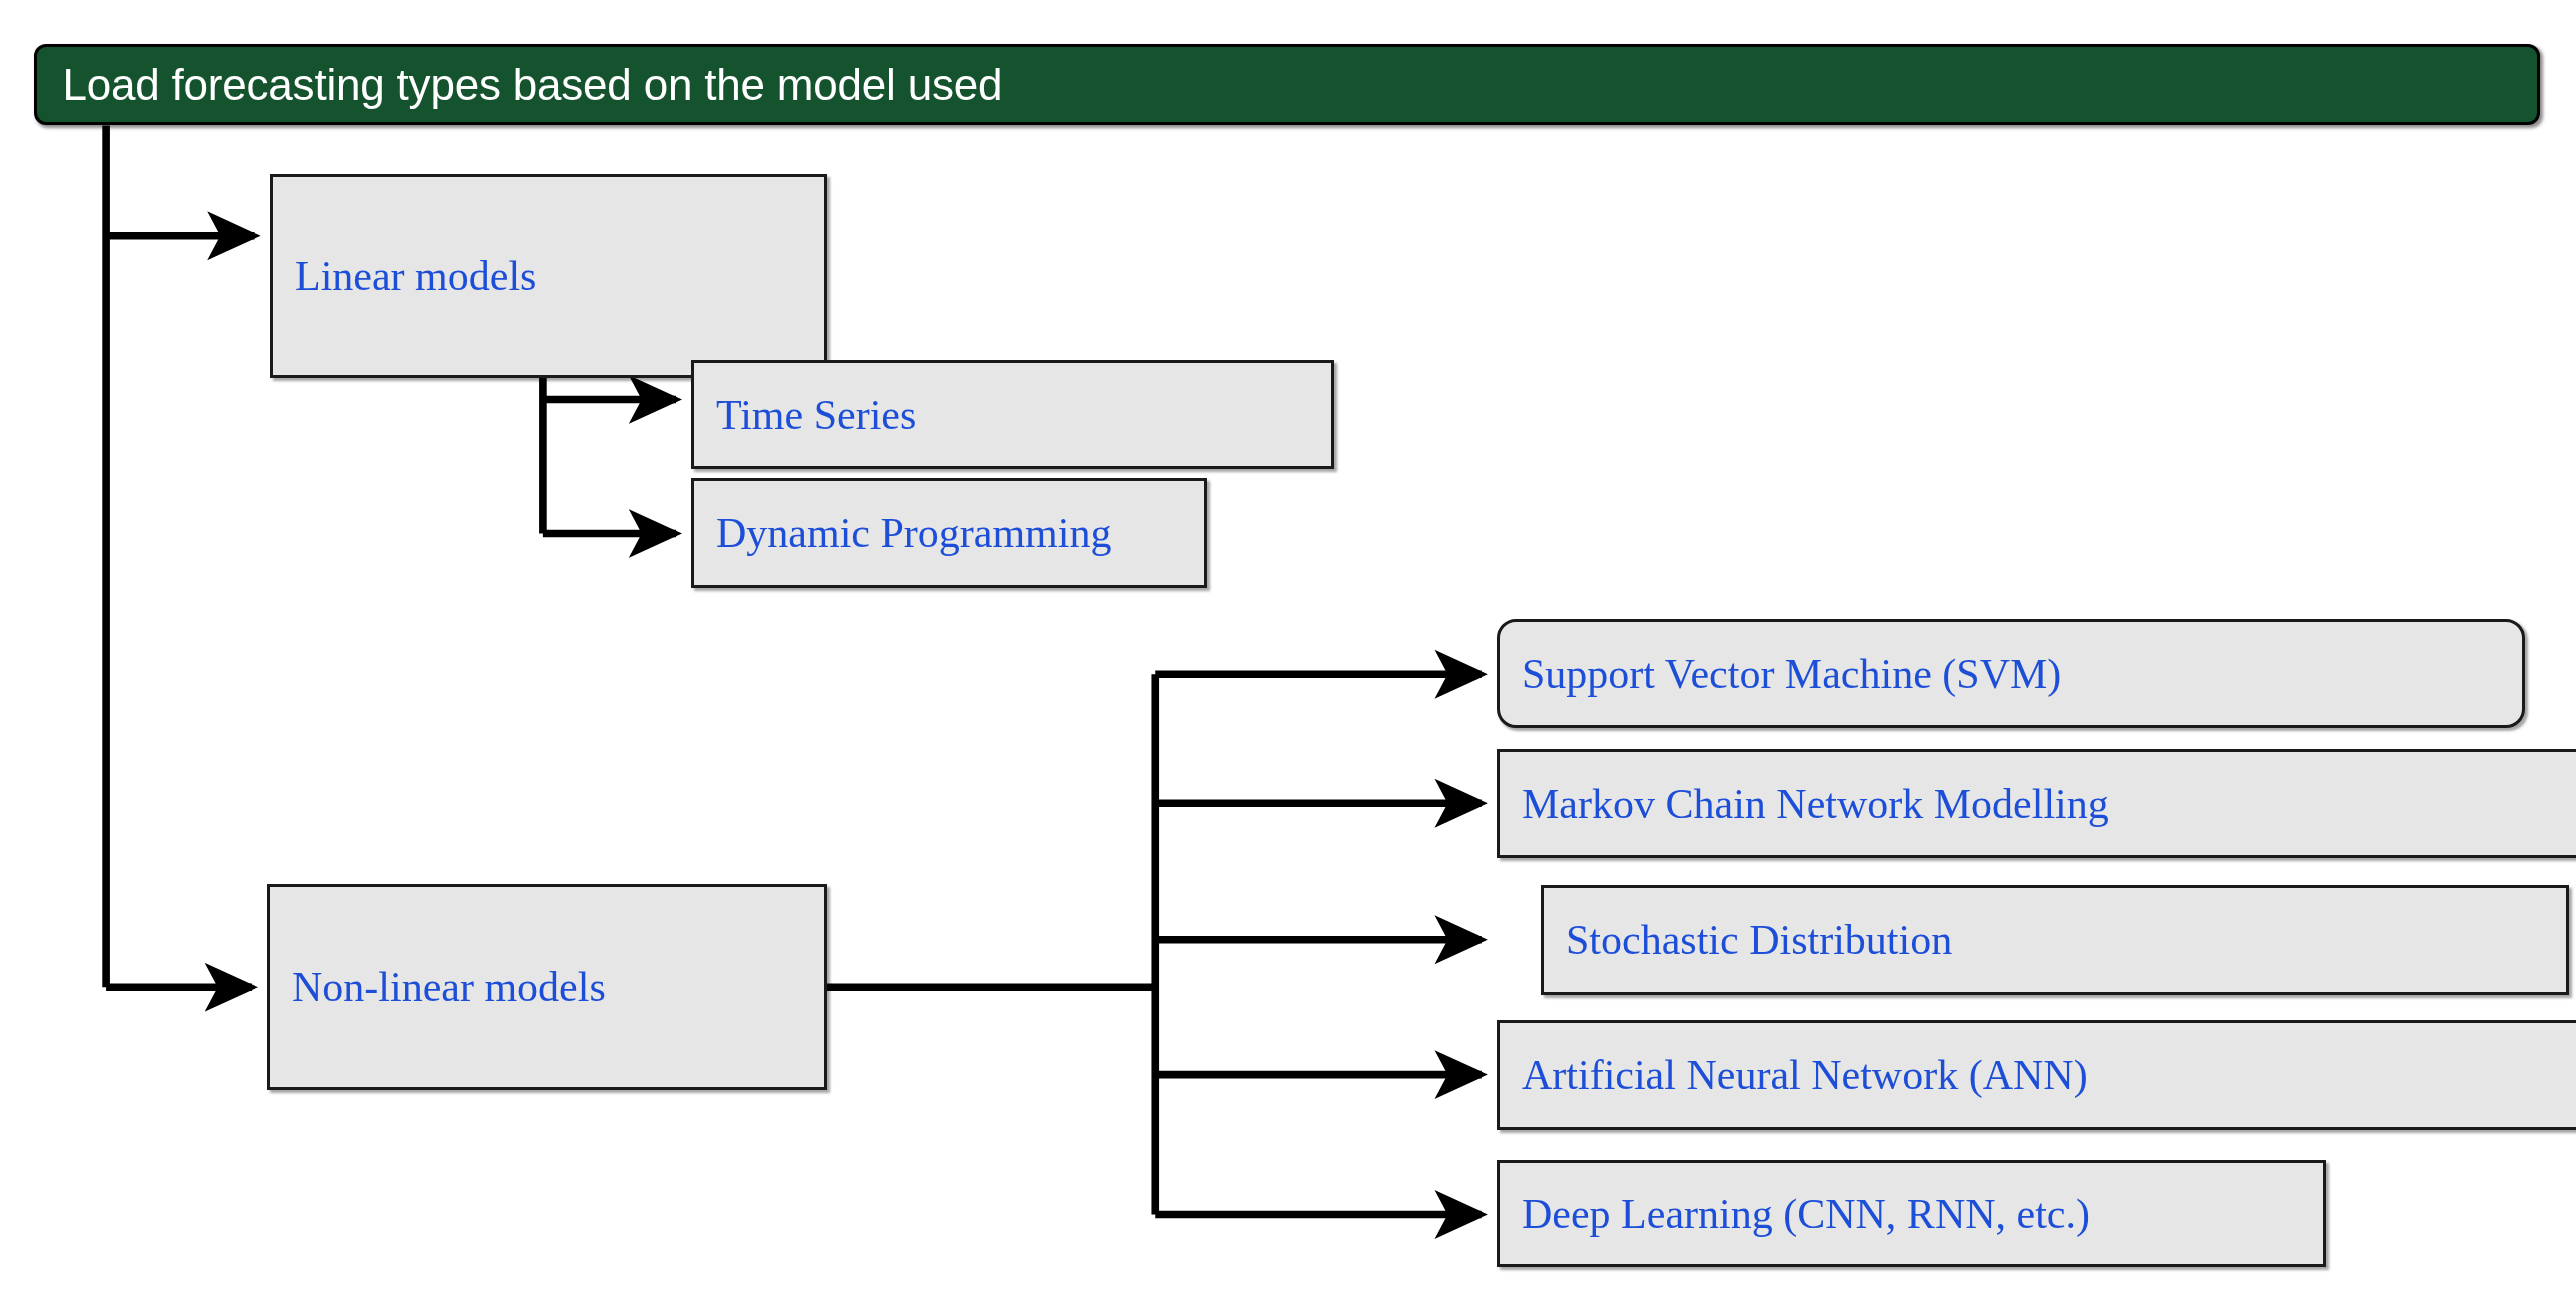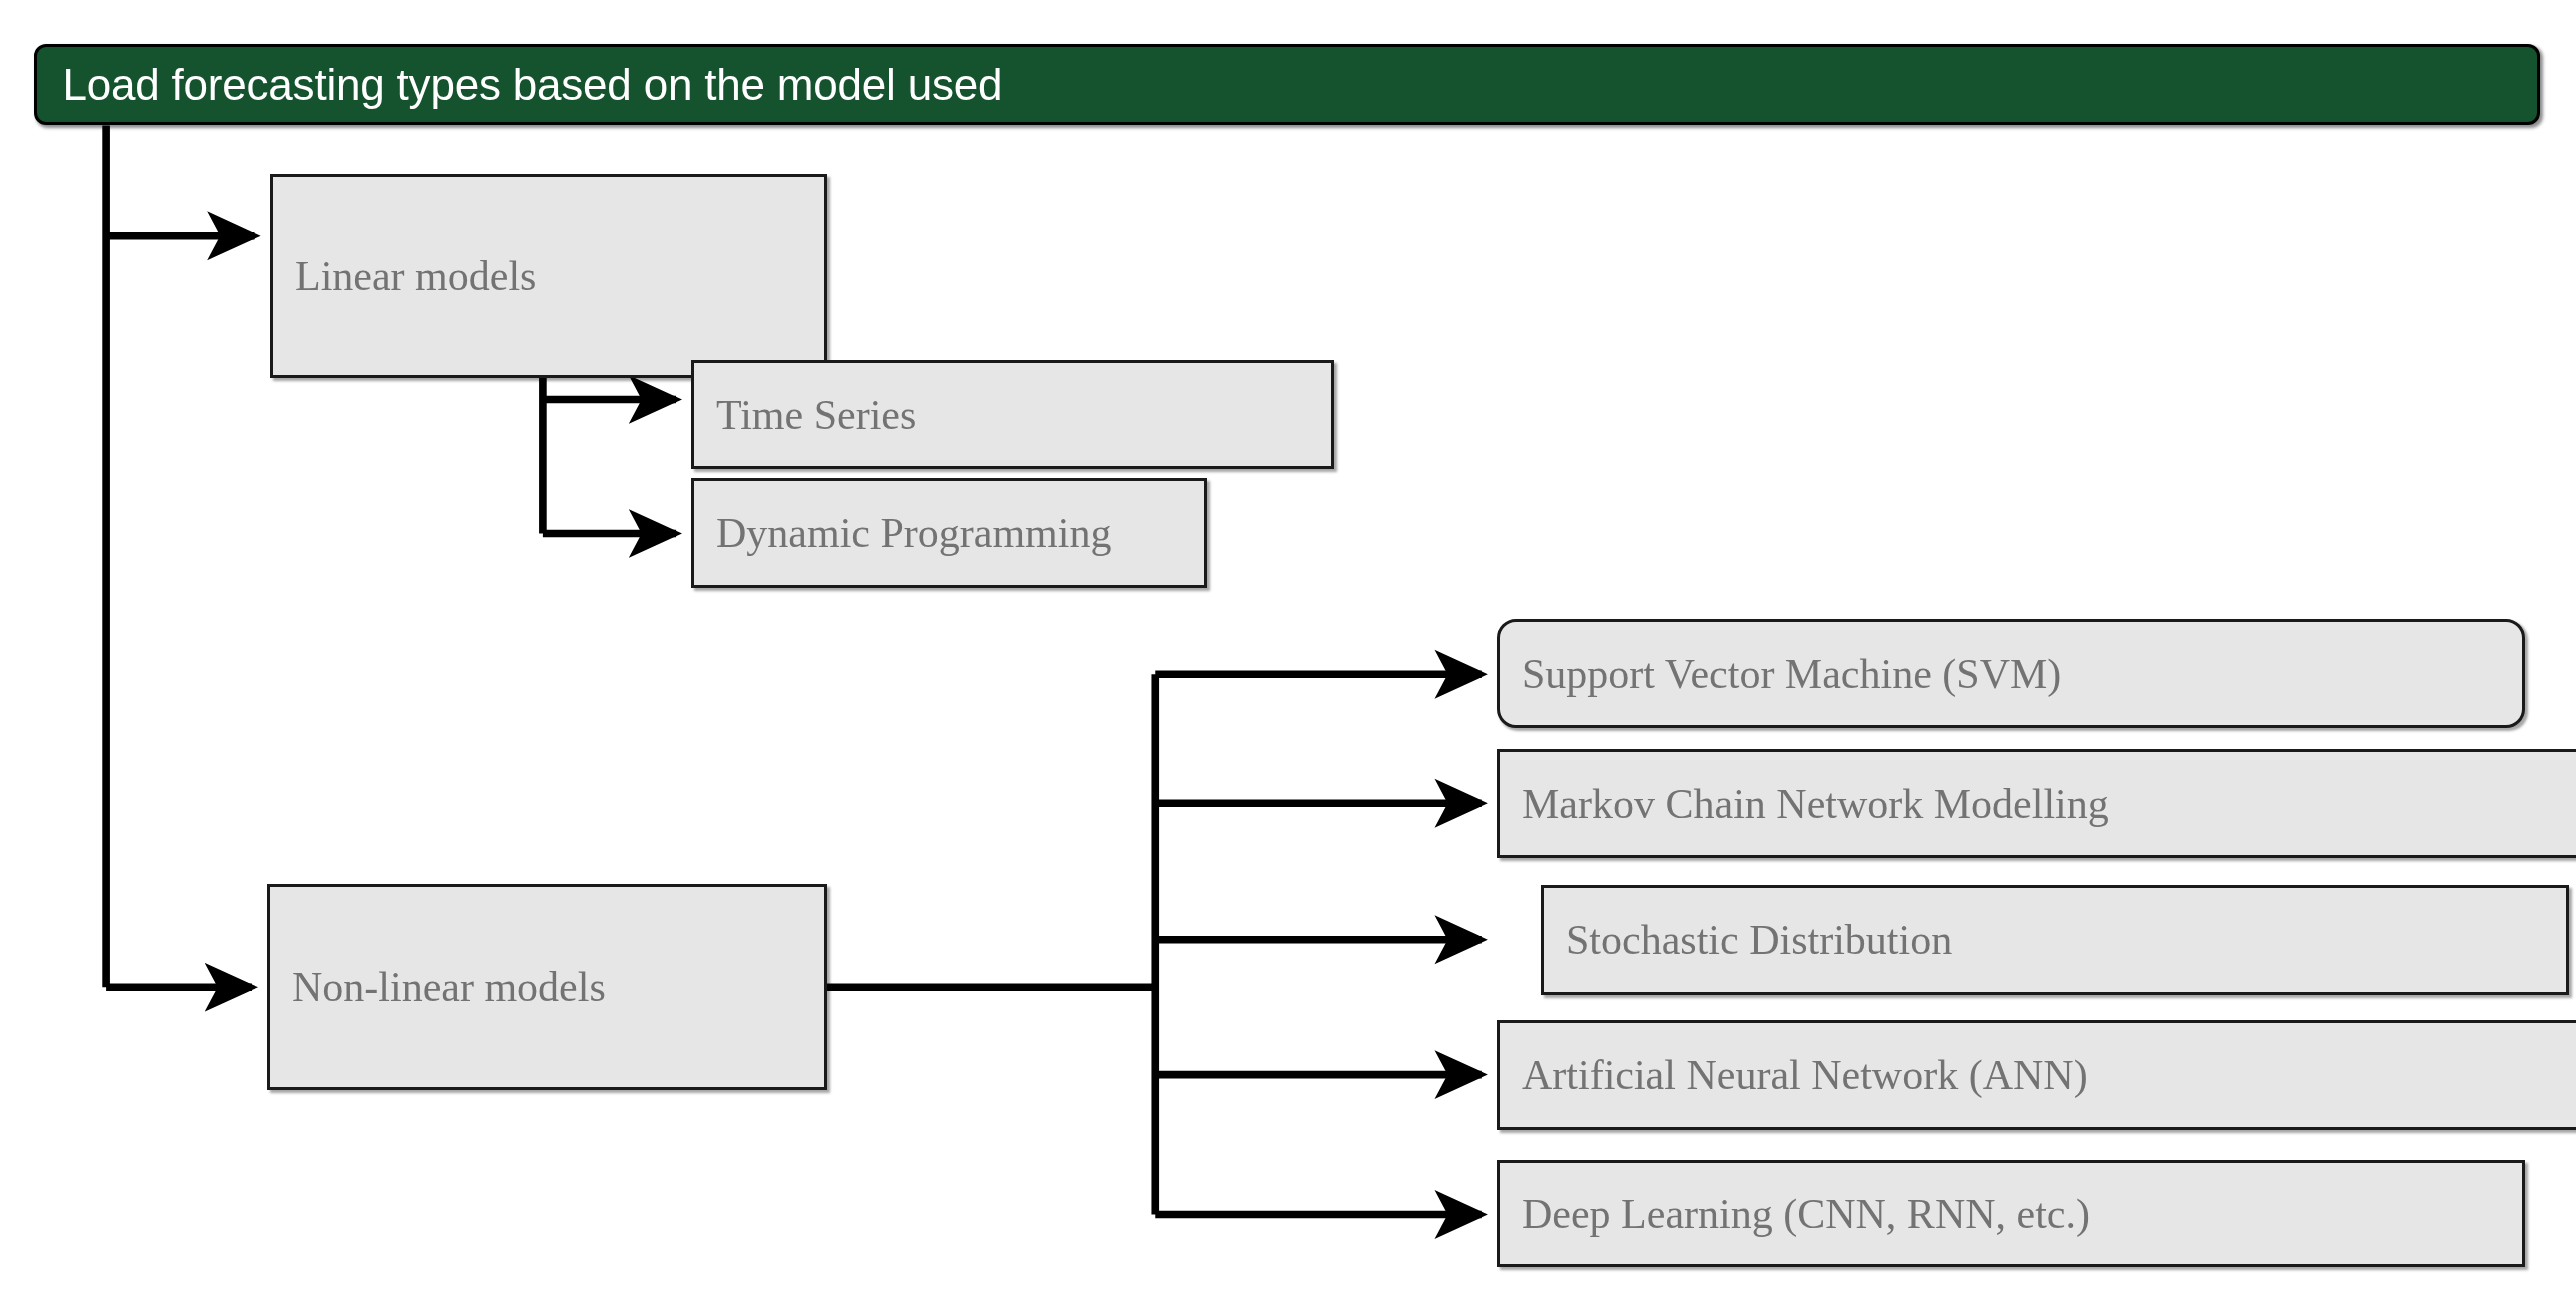--- a/index.html
+++ b/index.html
@@ -51,21 +51,21 @@
     box-sizing: border-box;
     background: #E6E6E6;
     border: 3.4px solid #1A1A1A;
     box-shadow: 2.5px 2.5px 2.5px rgba(0,0,0,0.35);
     display: flex;
     align-items: center;
   }
   .node-label {
     font-family: "Liberation Serif", serif;
     font-size: 42px;
-    color: #737373;
+    color: #1d4ed8;
     white-space: nowrap;
     padding-left: 22px;
     line-height: 1;
   }
 </style>
 </head>
 <body>
 
 <div id="stage">
 
@@ -132,18 +132,18 @@
   </div>
 
   <div class="node" style="left:1497px; top:885px; width:1028px; height:110px;margin-left:44px;">
     <span class="node-label">Stochastic Distribution</span>
   </div>
 
   <div class="node" style="left:1497px; top:1020px; width:1213px; height:110px;">
     <span class="node-label">Artificial Neural Network (ANN)</span>
   </div>
 
-  <div class="node" style="left:1497px; top:1160px; width:1028px; height:107px;">
+  <div class="node" style="left:1497px; top:1160px; width:829px; height:107px;">
     <span class="node-label">Deep Learning (CNN, RNN, etc.)</span>
   </div>
 
 </div>
 
 
 </body></html>

